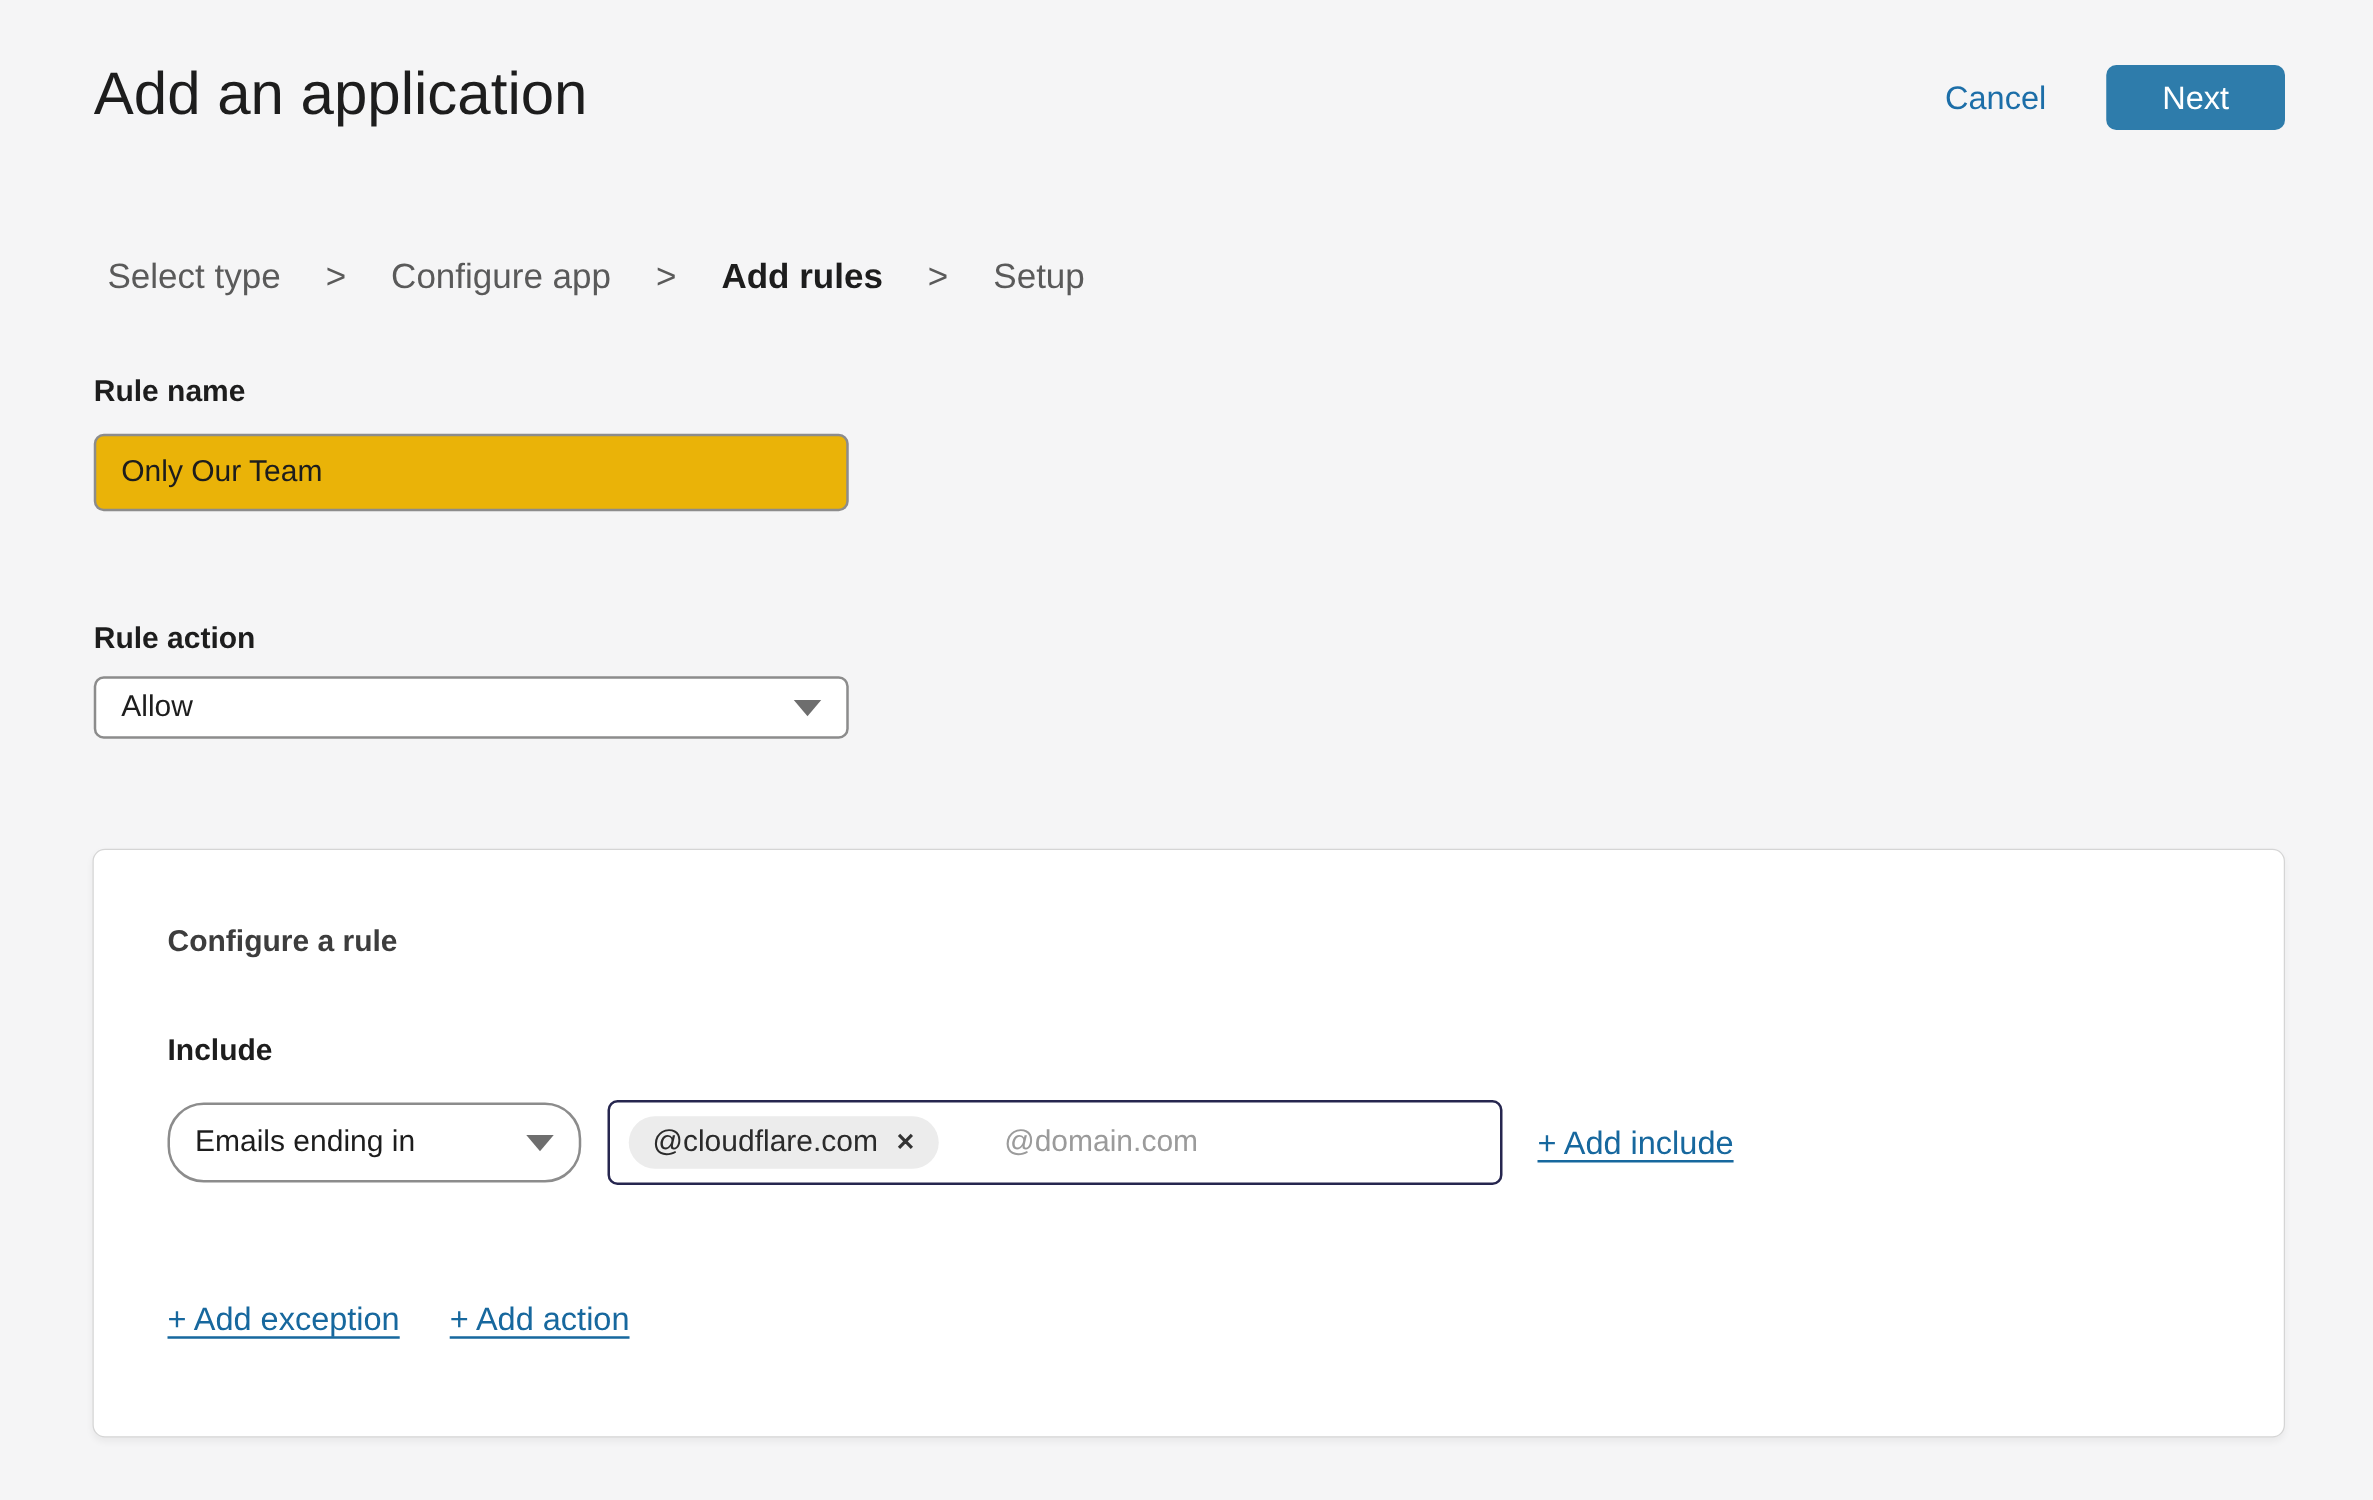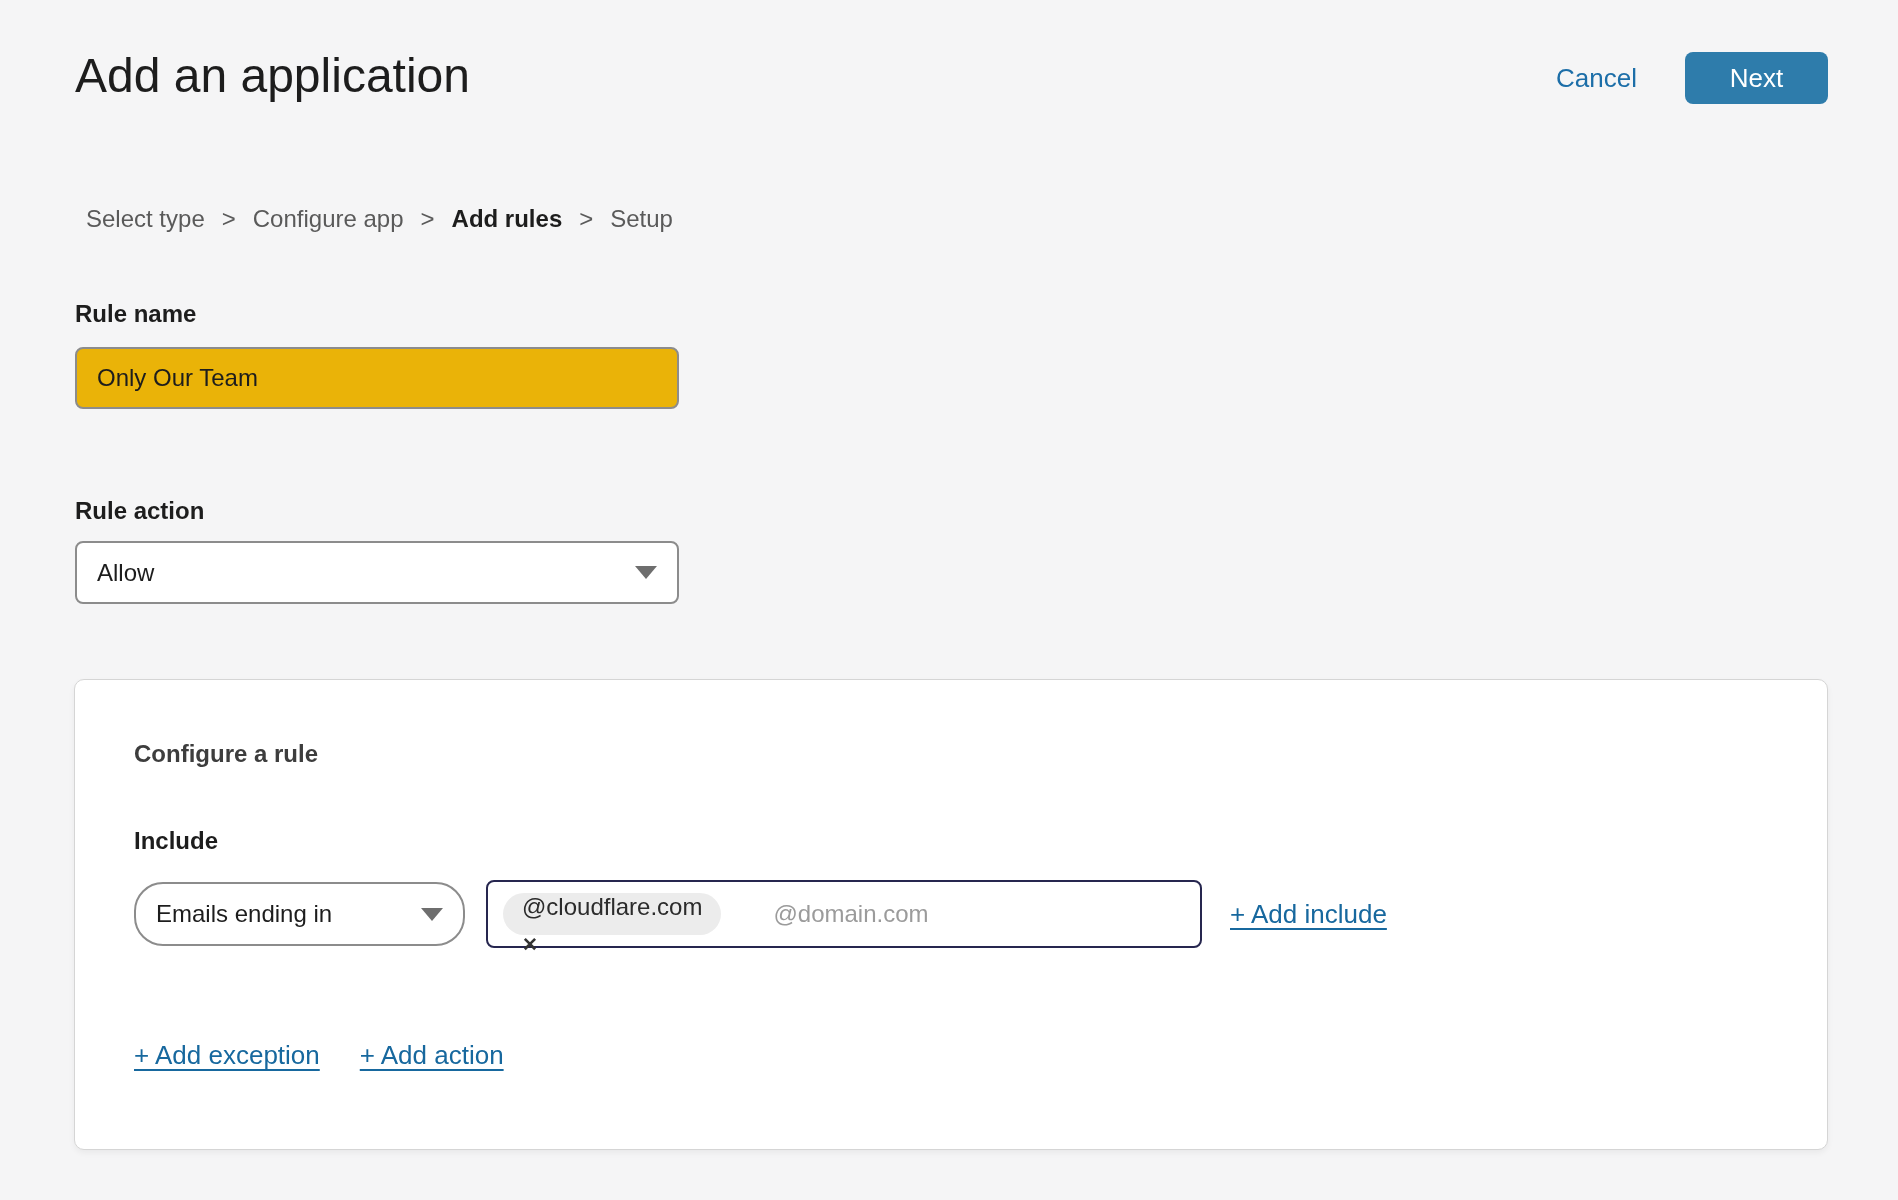--- a/index.html
+++ b/index.html
@@ -48,22 +48,22 @@
     justify-content: center;
     cursor: pointer;
   }
 
   
   .breadcrumb {
     position: absolute;
     left: 86px; top: 205px;
     display: flex;
     align-items: center;
-    gap: 17px;
-    font-size: 24px;
+    gap: 36px;
+    font-size: 28px;
     color: #5a5a5a;
   }
   .breadcrumb .step { cursor: pointer; }
   .breadcrumb .step.active { font-weight: 700; color: #1d1d1d; cursor: default; }
   .breadcrumb .sep { color: #5a5a5a; }
 
   
   .field-label {
     position: absolute;
     left: 75px;
@@ -94,21 +94,21 @@
     align-items: center;
     justify-content: space-between;
     padding: 0 20px;
     font-size: 24px;
     color: #1d1d1d;
     cursor: pointer;
   }
   .select-rule-action {
     position: absolute;
     left: 75px; top: 541px;
-    width: 604px; height: 63px;
+    width: 604px; height: 50px;
   }
   .caret-down {
     width: 0; height: 0;
     border-left: 11px solid transparent;
     border-right: 11px solid transparent;
     border-top: 13px solid #6e6e6e;
   }
 
   
   .rule-card {
@@ -146,30 +146,29 @@
     width: 716px; height: 68px;
     background: #ffffff;
     border: 2px solid #26264f;
     border-radius: 8px;
     display: flex;
     align-items: center;
     padding: 0 14px 0 15px;
   }
   .chip {
     display: inline-flex;
-    align-items: flex-start;
+    align-items: center;
     gap: 14px;
     height: 42px;
     padding: 0 19px;
     background: #ececec;
     border-radius: 999px;
     font-size: 24px;
     color: #2b2b2b;
     white-space: nowrap;
-    flex-direction: column;
   }
   .chip-x {
     font-size: 19px;
     font-weight: 700;
     color: #333333;
     line-height: 1;
     cursor: pointer;
   }
   .tag-input {
     flex: 1;

